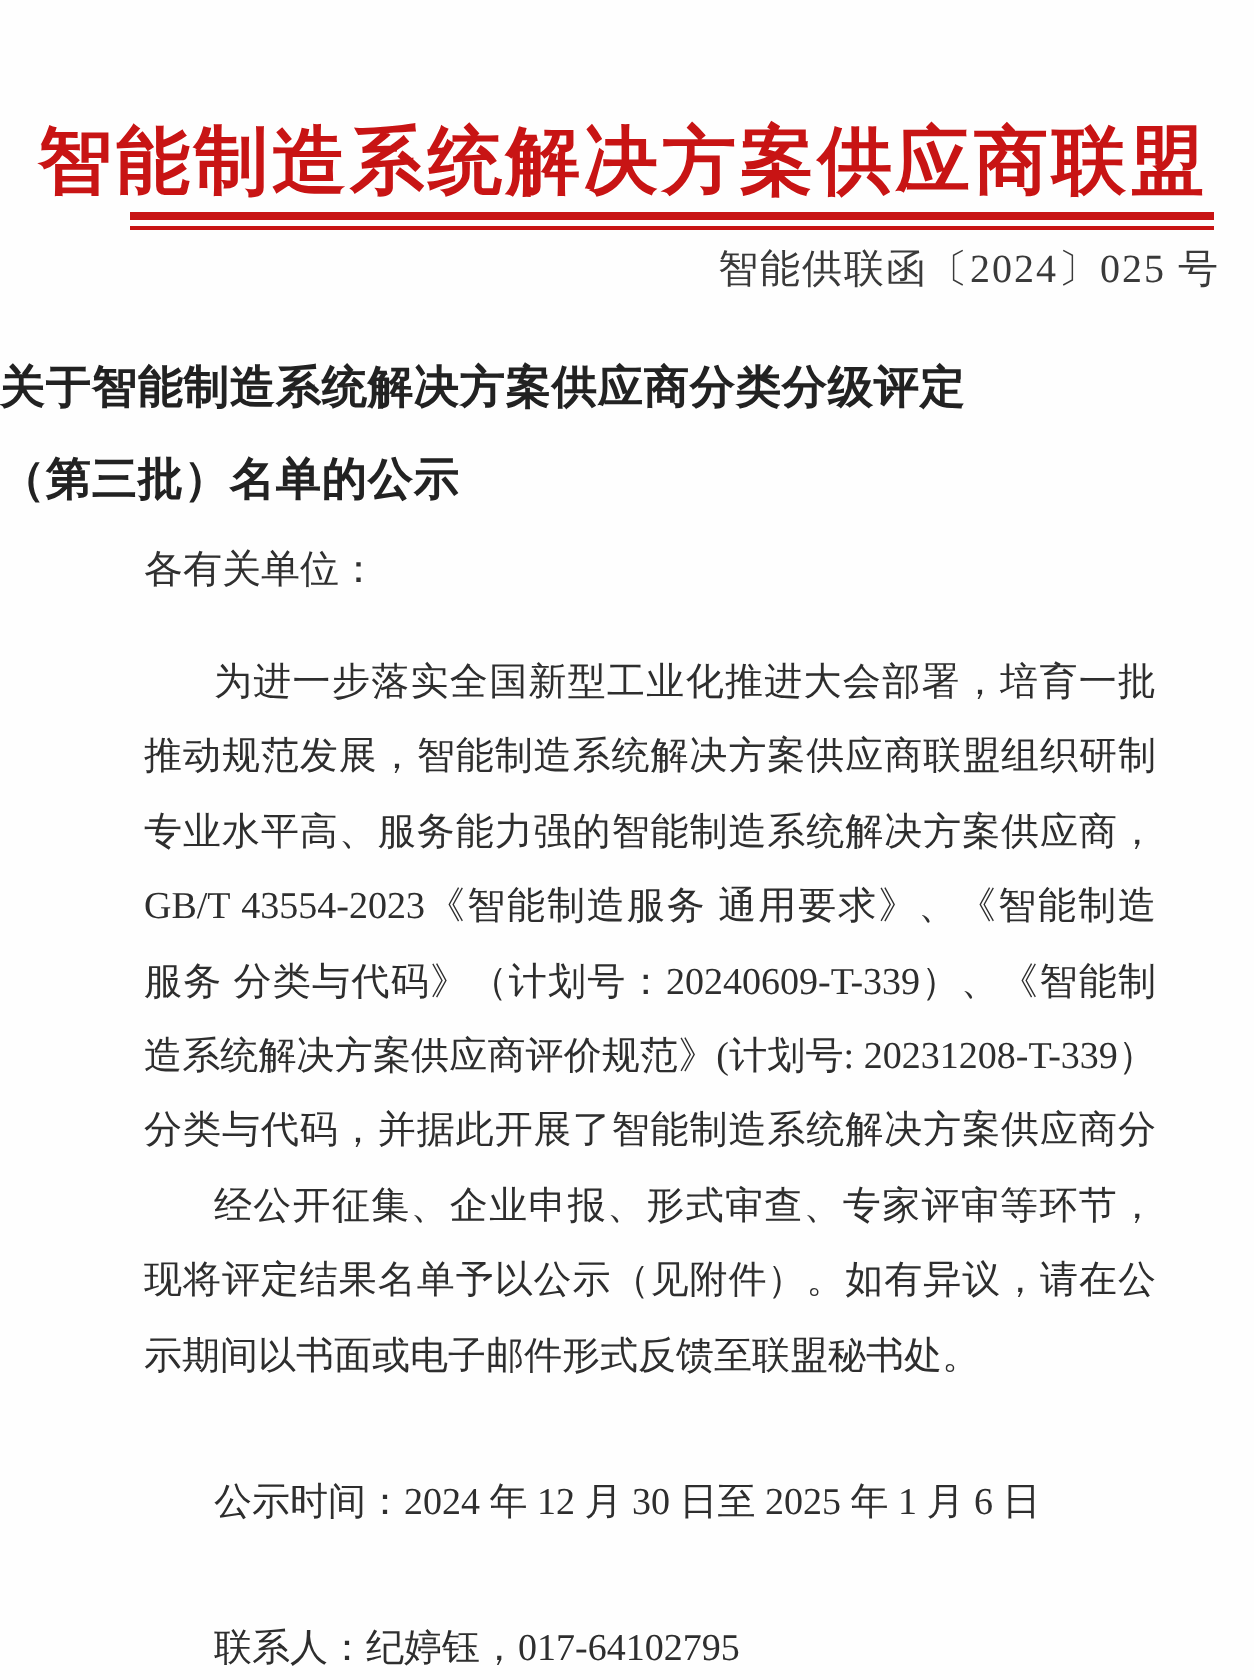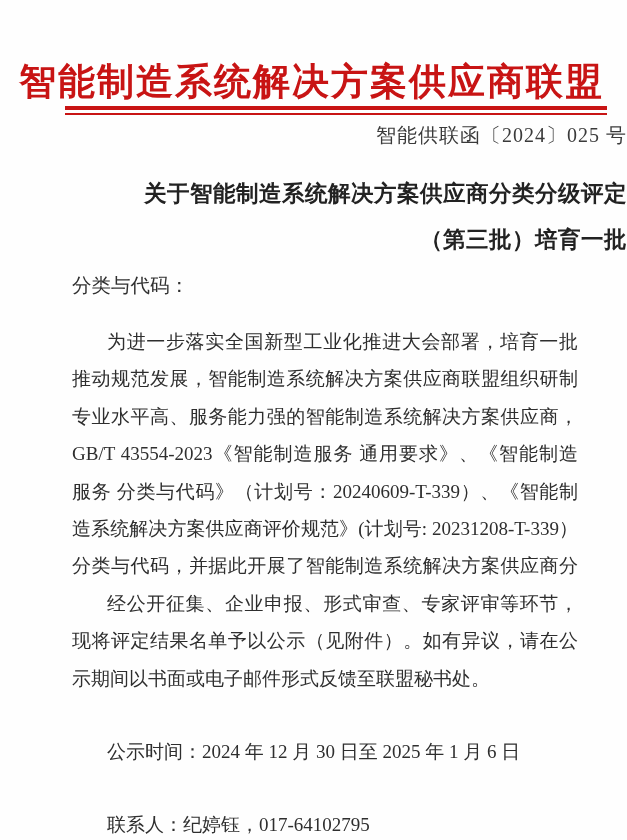--- a/index.html
+++ b/index.html
@@ -31,30 +31,31 @@
   }
   .double-rule {
     margin: 2px 0 0 65px;
     width: 542px;
     height: 3px;
     border-top: 4px solid #c81414;
     border-bottom: 2px solid #c81414;
   }
   .doc-number {
     margin-top: 6px;
+    padding-right: 17px;
     text-align: right;
     font-size: 20px;
     line-height: 28px;
     letter-spacing: 1px;
     color: #3a3a3a;
   }
   
   .subject {
     margin: 22px 0 0 0;
-    text-align: right;
+    text-align: left;
     font-size: 22.5px;
     font-weight: bold;
     line-height: 46px;
     letter-spacing: 0.5px;
     color: #222222;
   }
   
   .content {
     padding: 0 49px 0 72px; 
   }
@@ -93,26 +94,26 @@
 <div class="page">
 
   <h1 class="org-title">智能制造系统解决方案供应商联盟</h1>
 
   <div class="double-rule"></div>
 
   <div class="doc-number">智能供联函〔2024〕025 号</div>
 
   <h2 class="subject">
     <div>关于智能制造系统解决方案供应商分类分级评定</div>
-    <div>（第三批）培育一批</div>
+    <div>（第三批）名单的公示</div>
   </h2>
 
   <div class="content">
 
-    <div class="salutation">分类与代码：</div>
+    <div class="salutation">各有关单位：</div>
 
     <div class="para para-1">
       <div class="bline jline indent">为进一步落实全国新型工业化推进大会部署，培育一批</div>
       <div class="bline jline">推动规范发展，智能制造系统解决方案供应商联盟组织研制</div>
       <div class="bline jline">专业水平高、服务能力强的智能制造系统解决方案供应商，</div>
       <div class="bline jline">GB/T 43554-2023《智能制造服务 通用要求》、《智能制造</div>
       <div class="bline jline">服务 分类与代码》（计划号：20240609-T-339）、《智能制</div>
       <div class="bline jline">造系统解决方案供应商评价规范》(计划号: 20231208-T-339）</div>
       <div class="bline jline">分类与代码，并据此开展了智能制造系统解决方案供应商分</div>
     </div>

